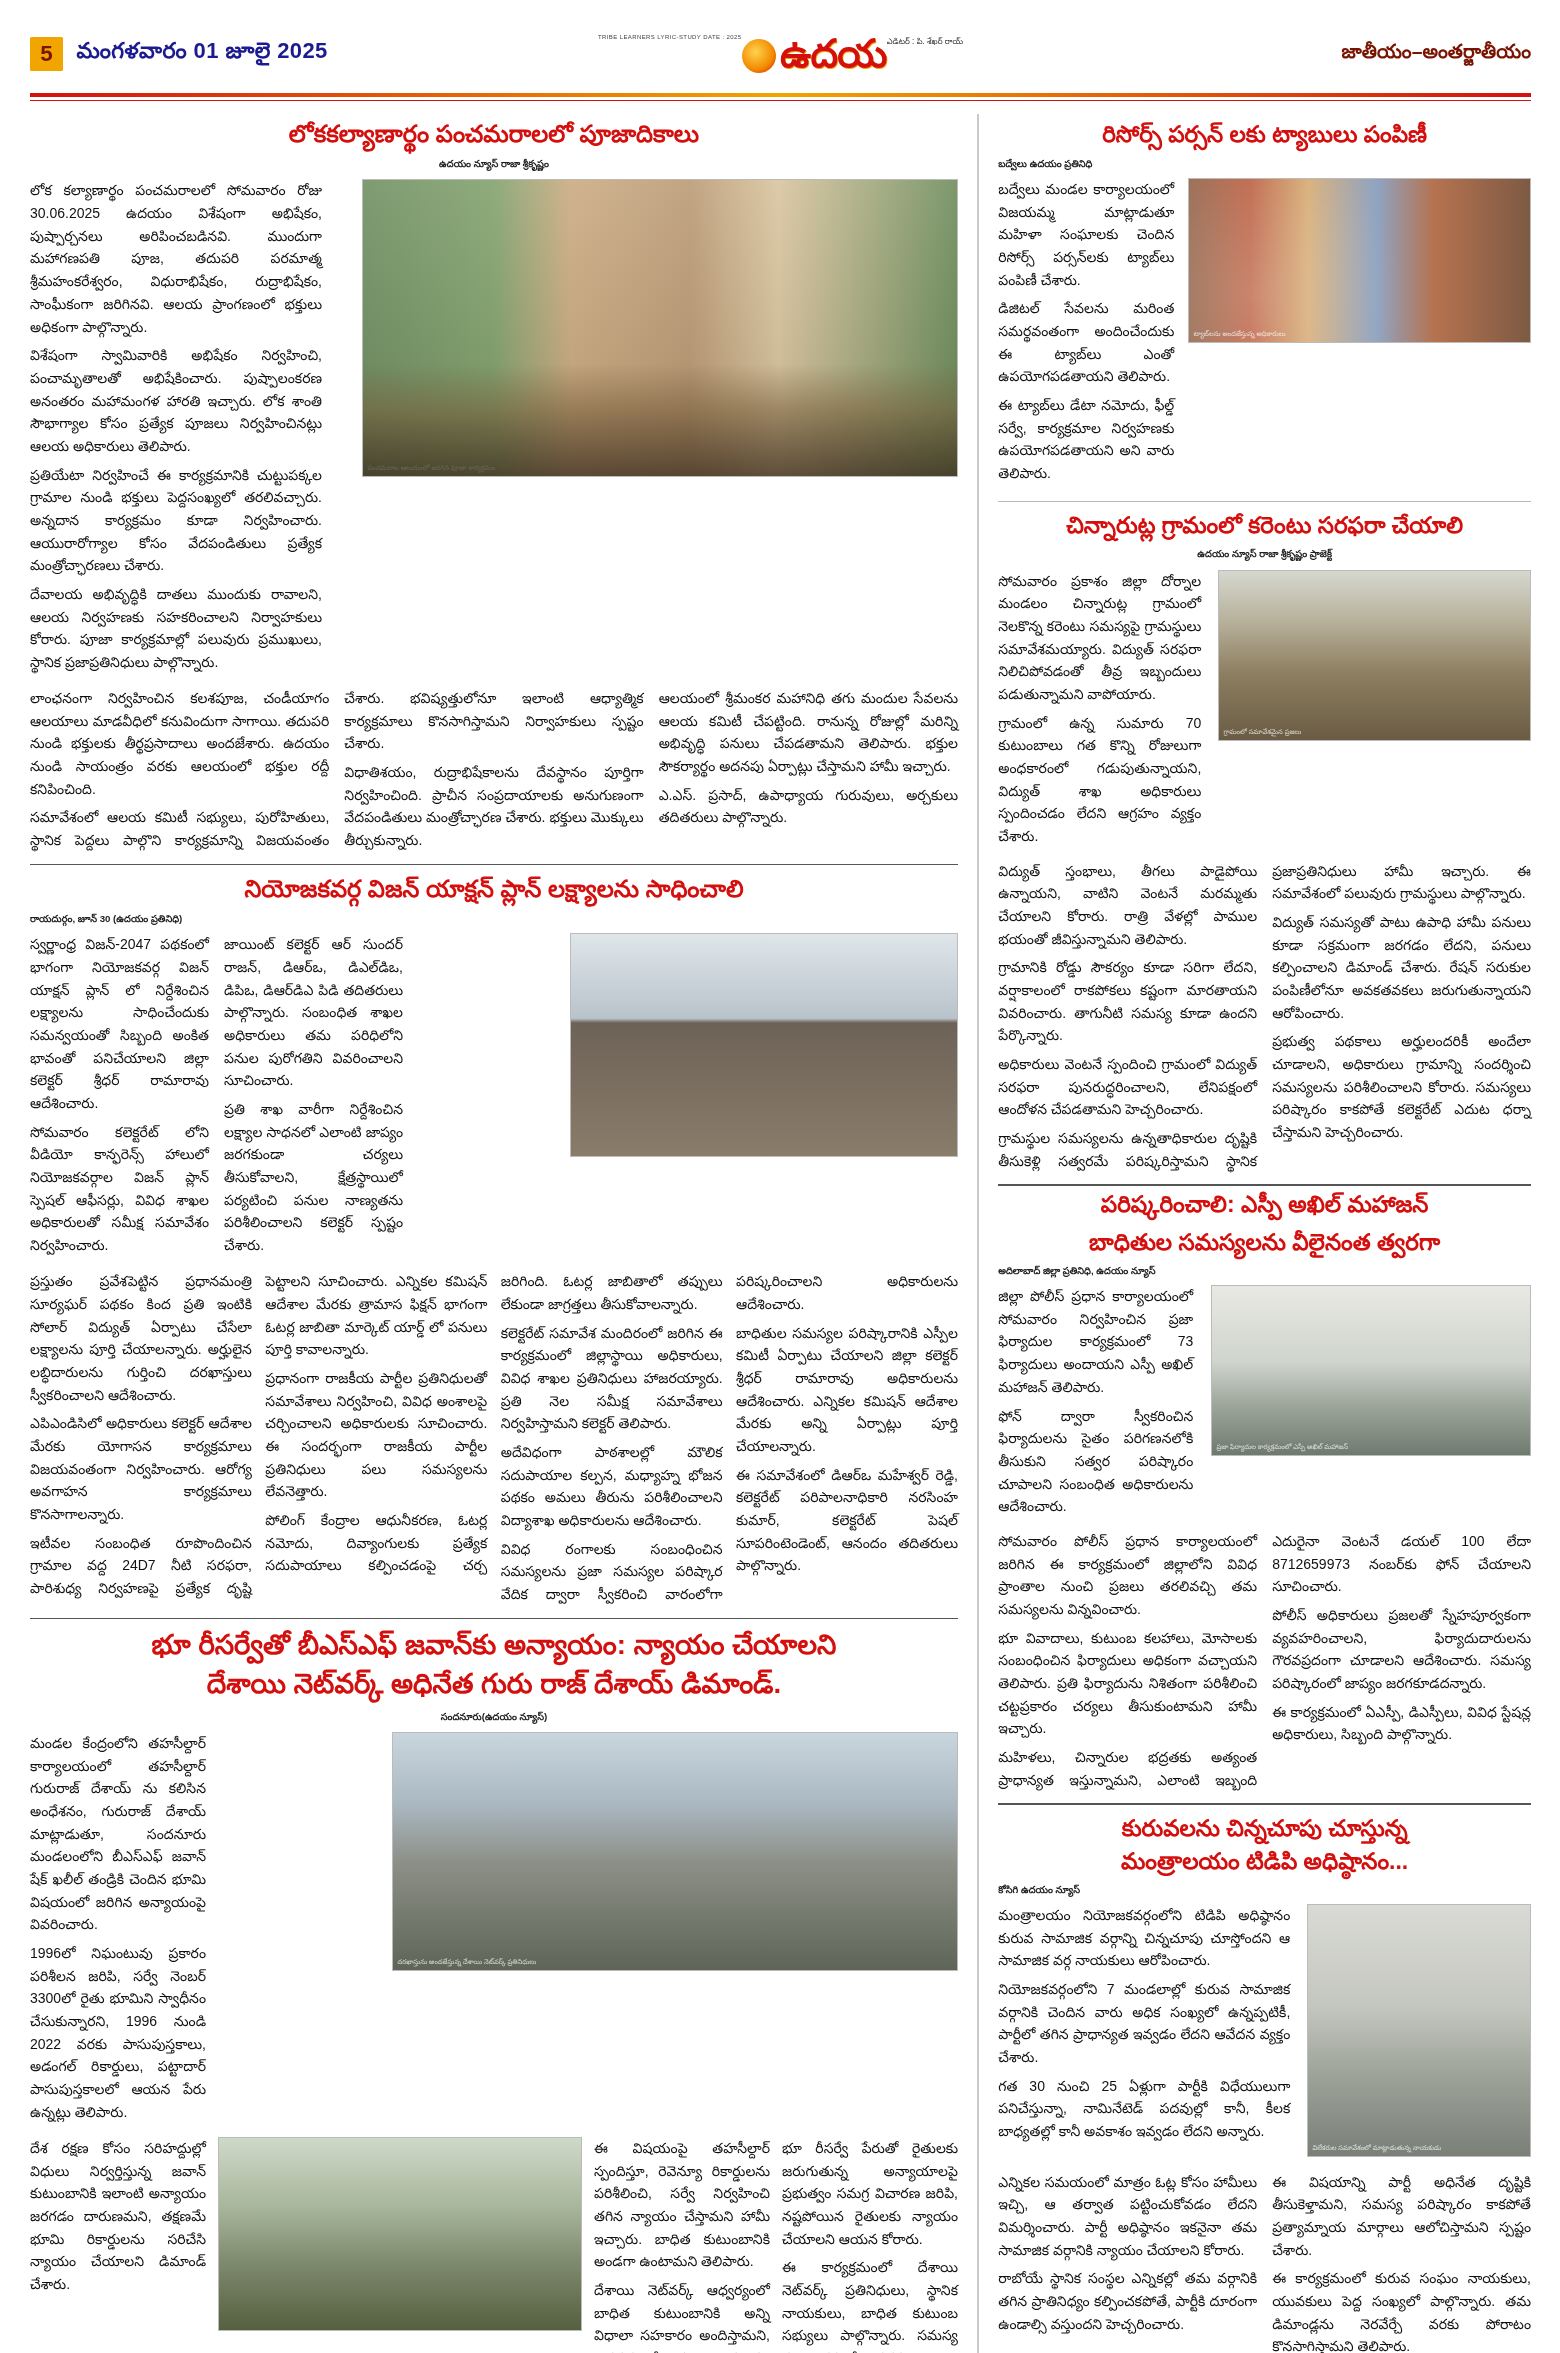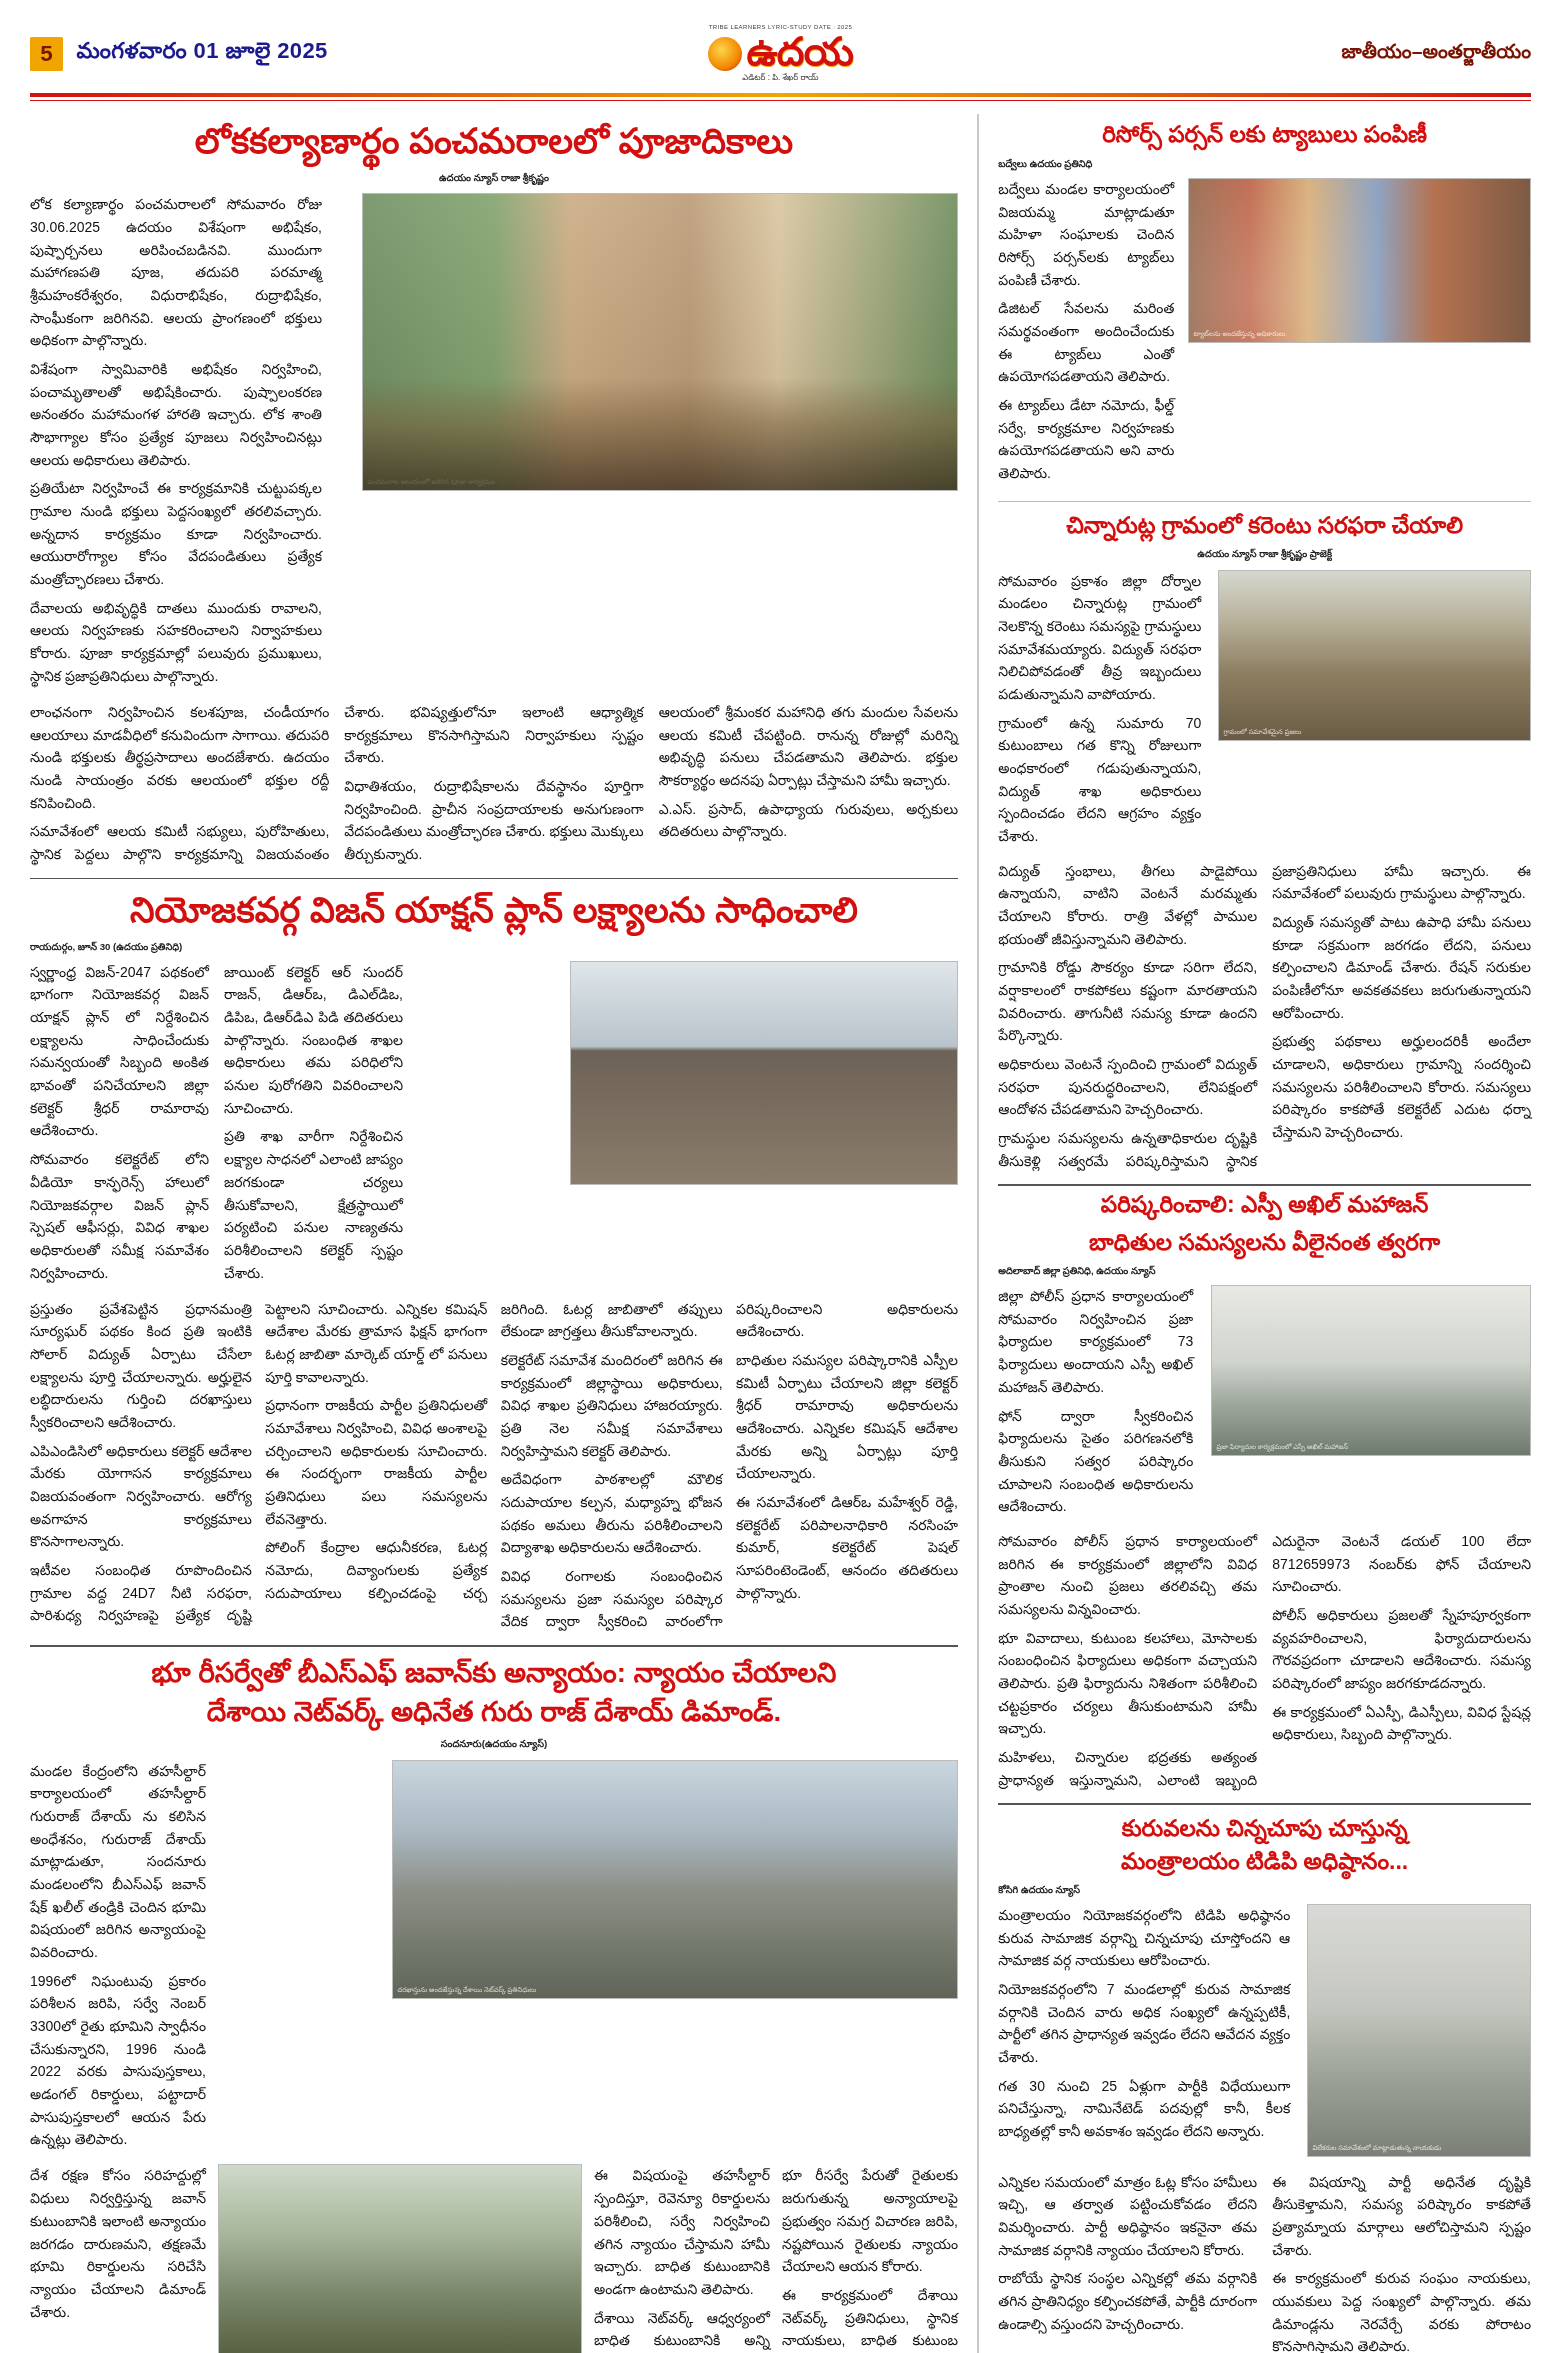--- a/index.html
+++ b/index.html
@@ -43,22 +43,22 @@
   }
   .mast-date {
     font-size: 22px;
     font-weight: bold;
     color: #1b1b8f;
     letter-spacing: 0.4px;
   }
   .mast-center {
     width: 34%;
     display: flex;
-    flex-direction: column;
-    align-items: center;
+    flex-direction: row;
+    align-items: flex-start;
     justify-content: center;
   }
   .mast-tiny {
     font-size: 6px;
     color: #444;
     letter-spacing: 0.4px;
     margin-bottom: 1.5px;
   }
   .mast-logo {
     font-size: 39px;
@@ -105,21 +105,21 @@
 
   .divider-v {
     width: 1.5px;
     background: #c9c9c9;
     flex: 0 0 1.5px;
   }
 
   
   h1.headline {
     color: #d4100f;
-    font-size: 35px;
+    font-size: 24px;
     line-height: 1.25;
     text-align: center;
     margin: 4.5px 0 9px 0;
     font-weight: bold;
   }
   h2.headline-md {
     color: #d4100f;
     font-size: 23px;
     line-height: 1.3;
     text-align: center;

